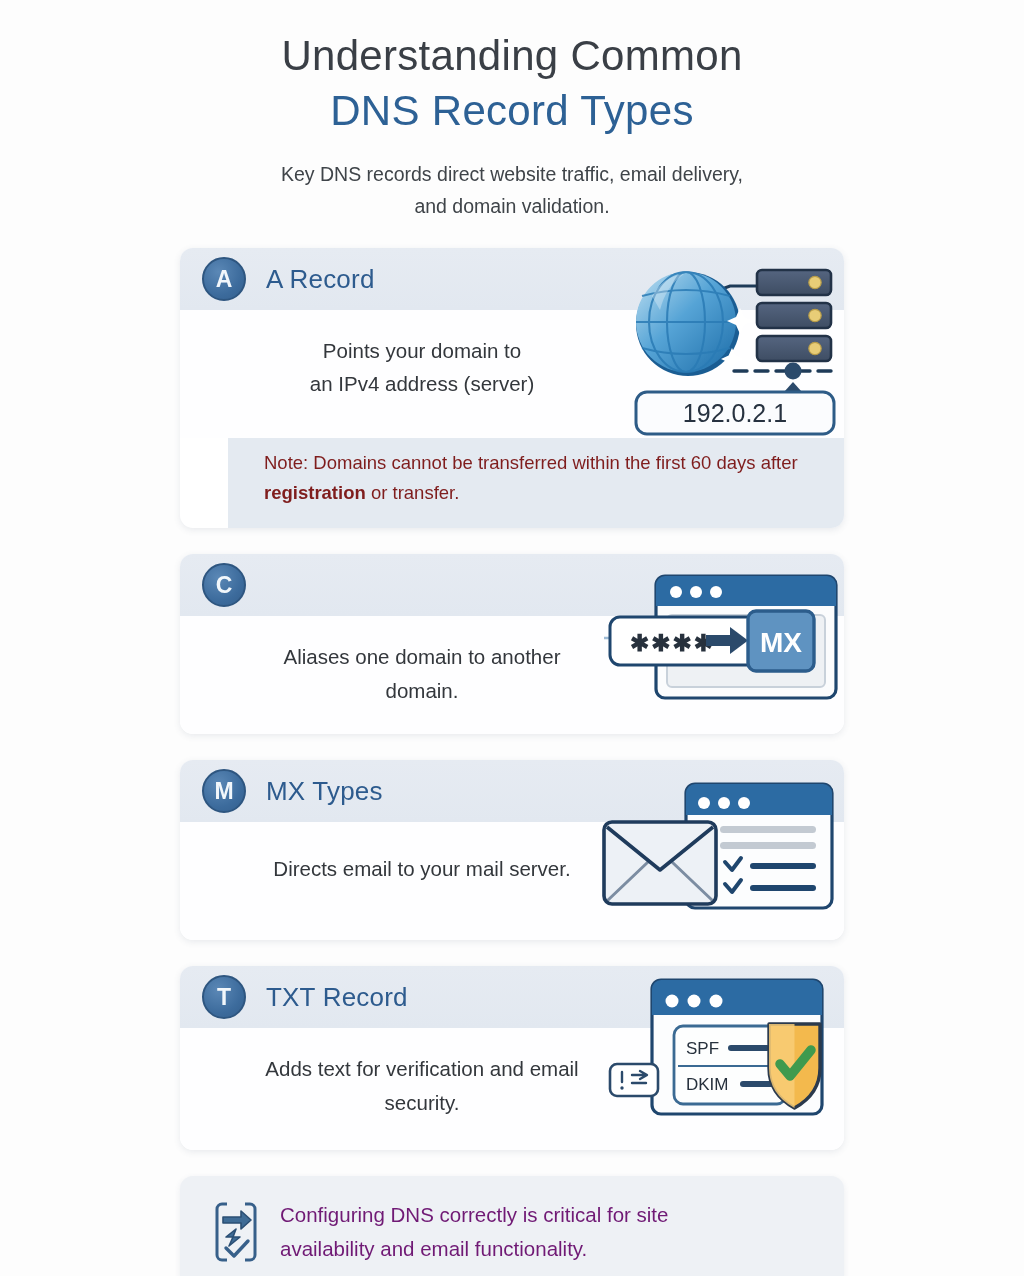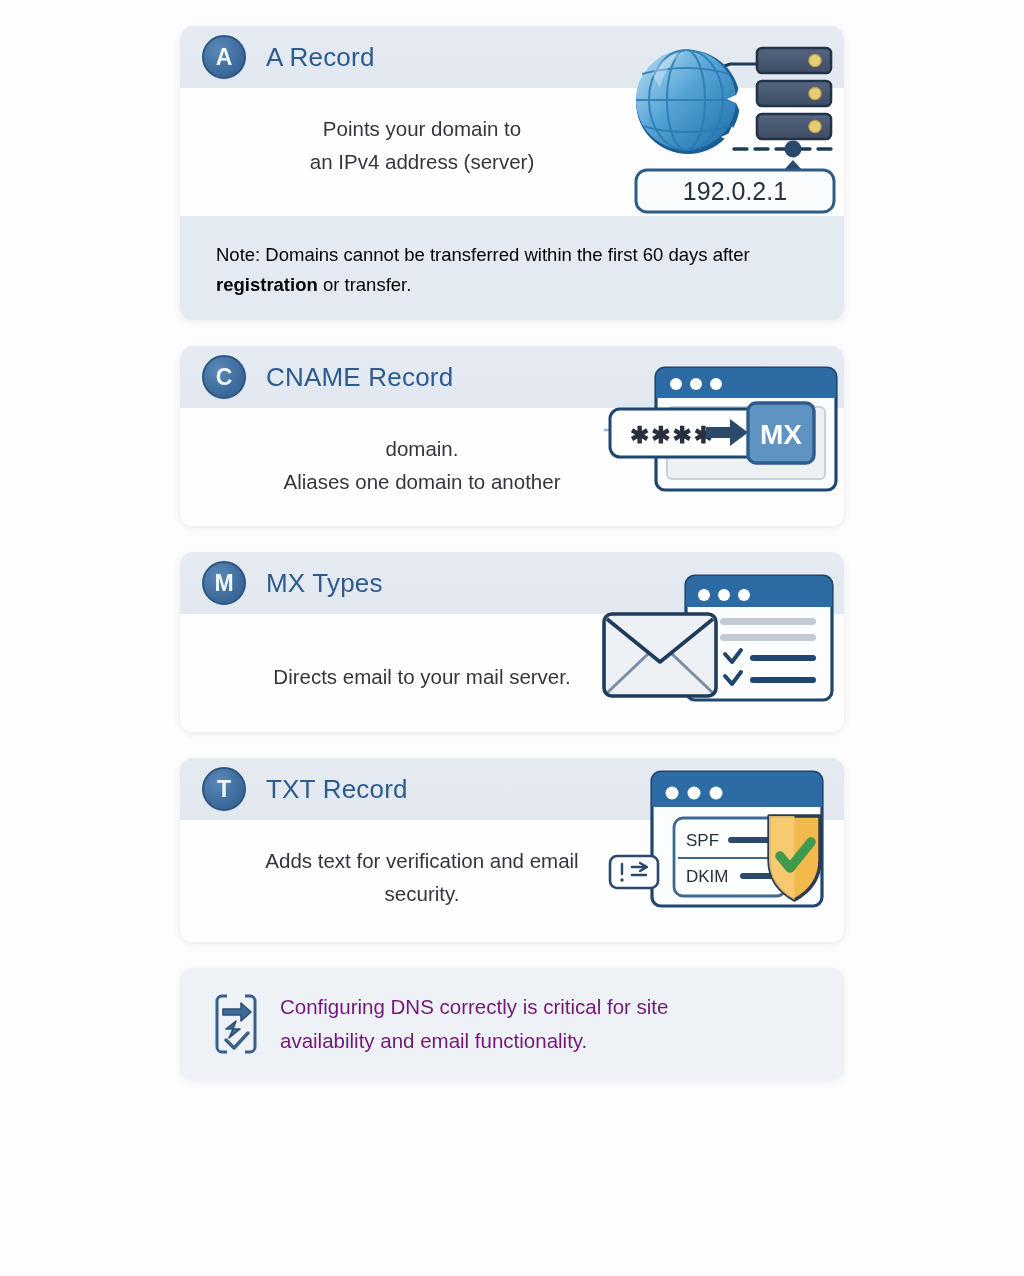--- a/index.html
+++ b/index.html
@@ -103,32 +103,33 @@
     line-height: 1.62;
     color: #33373c;
     font-weight: 300;
     max-width: 400px;
     position: relative;
     z-index: 2;
     text-align: center;
   }
   .card-note {
     background: #e4eaf1;
-    padding: 24px 26px 20px 36px;
+    padding: 10px 26px 20px 36px;
     font-size: 18.5px;
     line-height: 1.63;
-    color: #000000;
+    color: #7f1d1d;
     font-weight: 300;
+    margin-left: 48px;
   }
   .card-note b { font-weight: 700; }
 
   
   .card.a .card-body   { min-height: 128px; padding-bottom: 10px; }
   .card.cname .card-body { min-height: 118px; }
-  .card.mx .card-body  { min-height: 118px; padding-top: 46px; }
+  .card.mx .card-body  { min-height: 118px; padding-top: 30px; }
   .card.txt .card-body { min-height: 122px; }
 
   
   .art {
     position: absolute;
     pointer-events: none;
   }
 
   
   .art-a { right: 4px; top: -58px; width: 210px; height: 190px; z-index: 4; }
@@ -155,20 +156,28 @@
     color: #701a75;
     font-weight: 300;
   }
   .footer-icon { flex: none; width: 44px; height: 62px; }
 </style>
 </head>
 <body>
 
 <div class="page">
 
+  <div class="header">
+    <div class="title-line-1">Understanding Common</div>
+    <div class="title-line-2">DNS Record Types</div>
+    <div class="subtitle">
+      <div>Key DNS records direct website traffic, email delivery,</div>
+      <div>and domain validation.</div>
+    </div>
+  </div>
 
   <div class="cards">
 
     <div class="card a">
       <div class="card-head">
         <div class="badge">A</div>
         <div class="card-title">A Record</div>
       </div>
       <div class="card-body">
         <div class="card-desc">
@@ -227,26 +236,25 @@
         </svg>
       </div>
       <div class="card-note">
         <span>Note: Domains cannot be transferred within the first 60 days after </span><b>registration</b><span> or transfer.</span>
       </div>
     </div>
 
     <div class="card cname">
       <div class="card-head">
         <div class="badge">C</div>
-        <div class="card-title">CNAME Record</div>
       </div>
       <div class="card-body">
         <div class="card-desc">
+          <div>Aliases one domain to another</div>
           <div>domain.</div>
-          <div>Aliases one domain to another</div>
         </div>
 
         <svg class="art art-cname" viewBox="0 0 240 152">
 
           <g>
             <line x1="2" y1="84" x2="26" y2="84" stroke="#9dbad4" stroke-width="2.6" stroke-dasharray="5 4"></line>
             <path d="M26 77 l13 7 -13 7 z" fill="#7ba3c6"></path>
           </g>
 
           <g>

